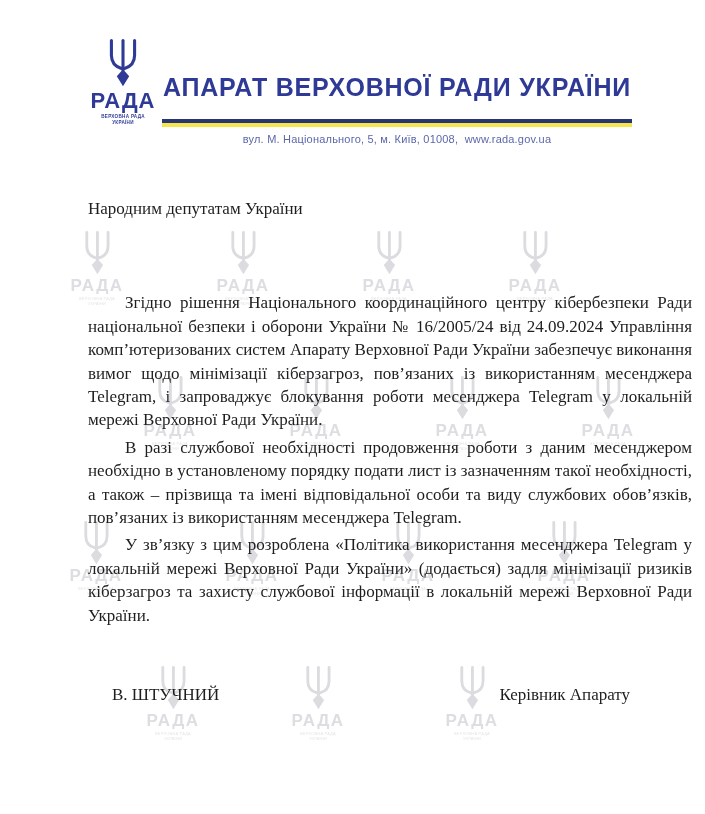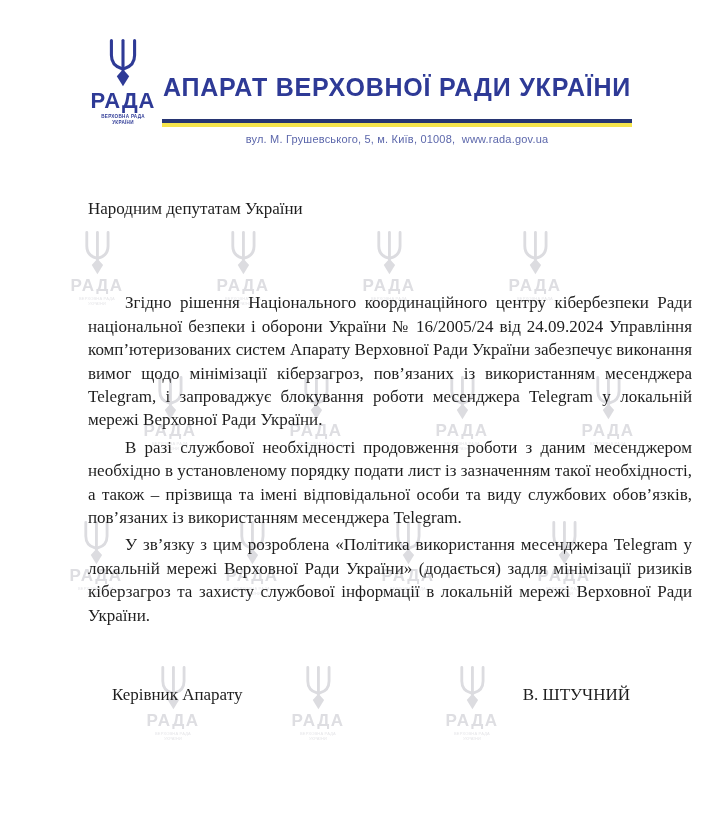--- a/index.html
+++ b/index.html
@@ -204,30 +204,30 @@
     </div>
   </div>
 
   <div class="head-title">АПАРАТ ВЕРХОВНОЇ РАДИ УКРАЇНИ</div>
 
   <div class="divider">
     <div class="divider-blue"></div>
     <div class="divider-yellow"></div>
   </div>
 
-  <div class="head-address">вул. М. Грушевського, 5, м. Київ, 01008,  www.rada.gov.ua</div>
+  <div class="head-address">вул. М. Національного, 5, м. Київ, 01008,  www.rada.gov.ua</div>
 
   <div class="letter-main">
     <div class="recipient">Народним депутатам України</div>
 
     <div class="body-paragraphs">
       <p>Згідно рішення Національного координаційного центру кібербезпеки Ради національної безпеки і оборони України № 16/2005/24 від 24.09.2024 Управління комп’ютеризованих систем Апарату Верховної Ради України забезпечує виконання вимог щодо мінімізації кіберзагроз, пов’язаних із використанням месенджера Telegram, і запроваджує блокування роботи месенджера Telegram у локальній мережі Верховної Ради України.</p>
       <p>В разі службової необхідності продовження роботи з даним месенджером необхідно в установленому порядку подати лист із зазначенням такої необхідності, а також – прізвища та імені відповідальної особи та виду службових обов’язків, пов’язаних із використанням месенджера Telegram.</p>
       <p>У зв’язку з цим розроблена «Політика використання месенджера Telegram у локальній мережі Верховної Ради України» (додається) задля мінімізації ризиків кіберзагроз та захисту службової інформації в локальній мережі Верховної Ради України.</p>
     </div>
 
     <div class="signature">
+      <span>В. ШТУЧНИЙ</span>
       <span>Керівник Апарату</span>
-      <span>В. ШТУЧНИЙ</span>
     </div>
   </div>
 
 </div>
 
 </body></html>

